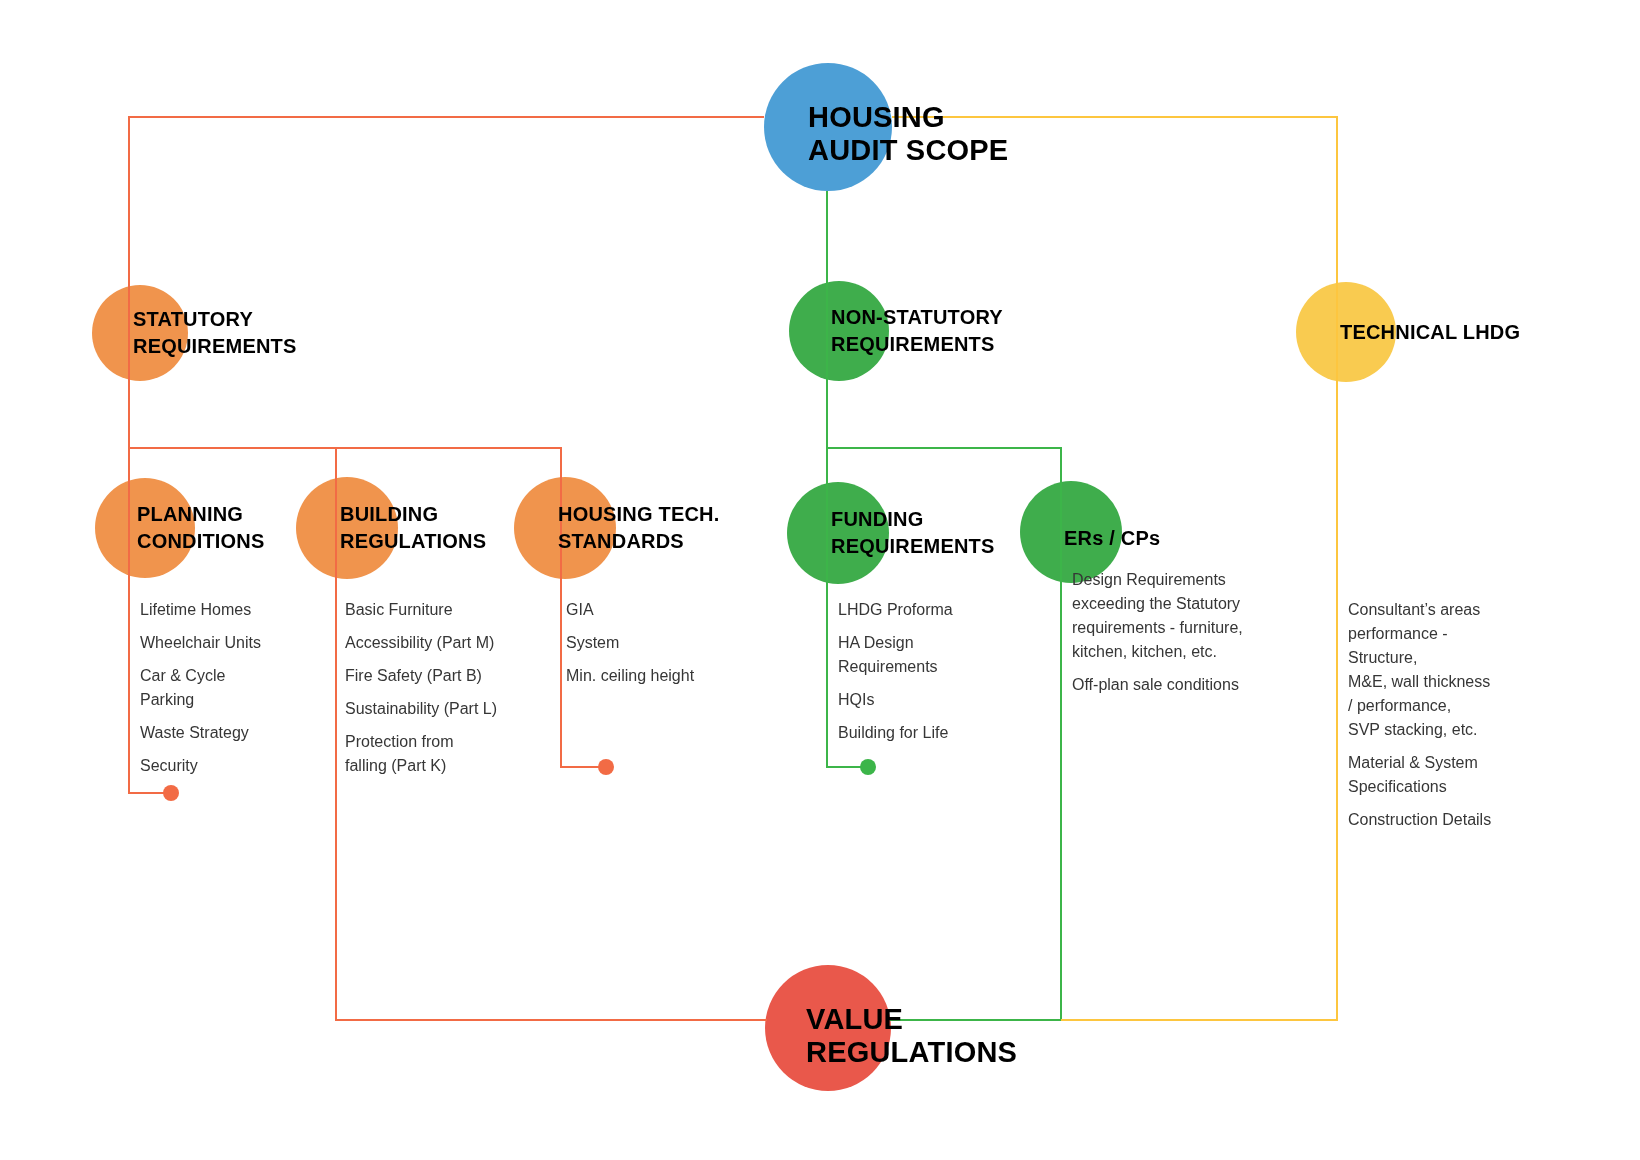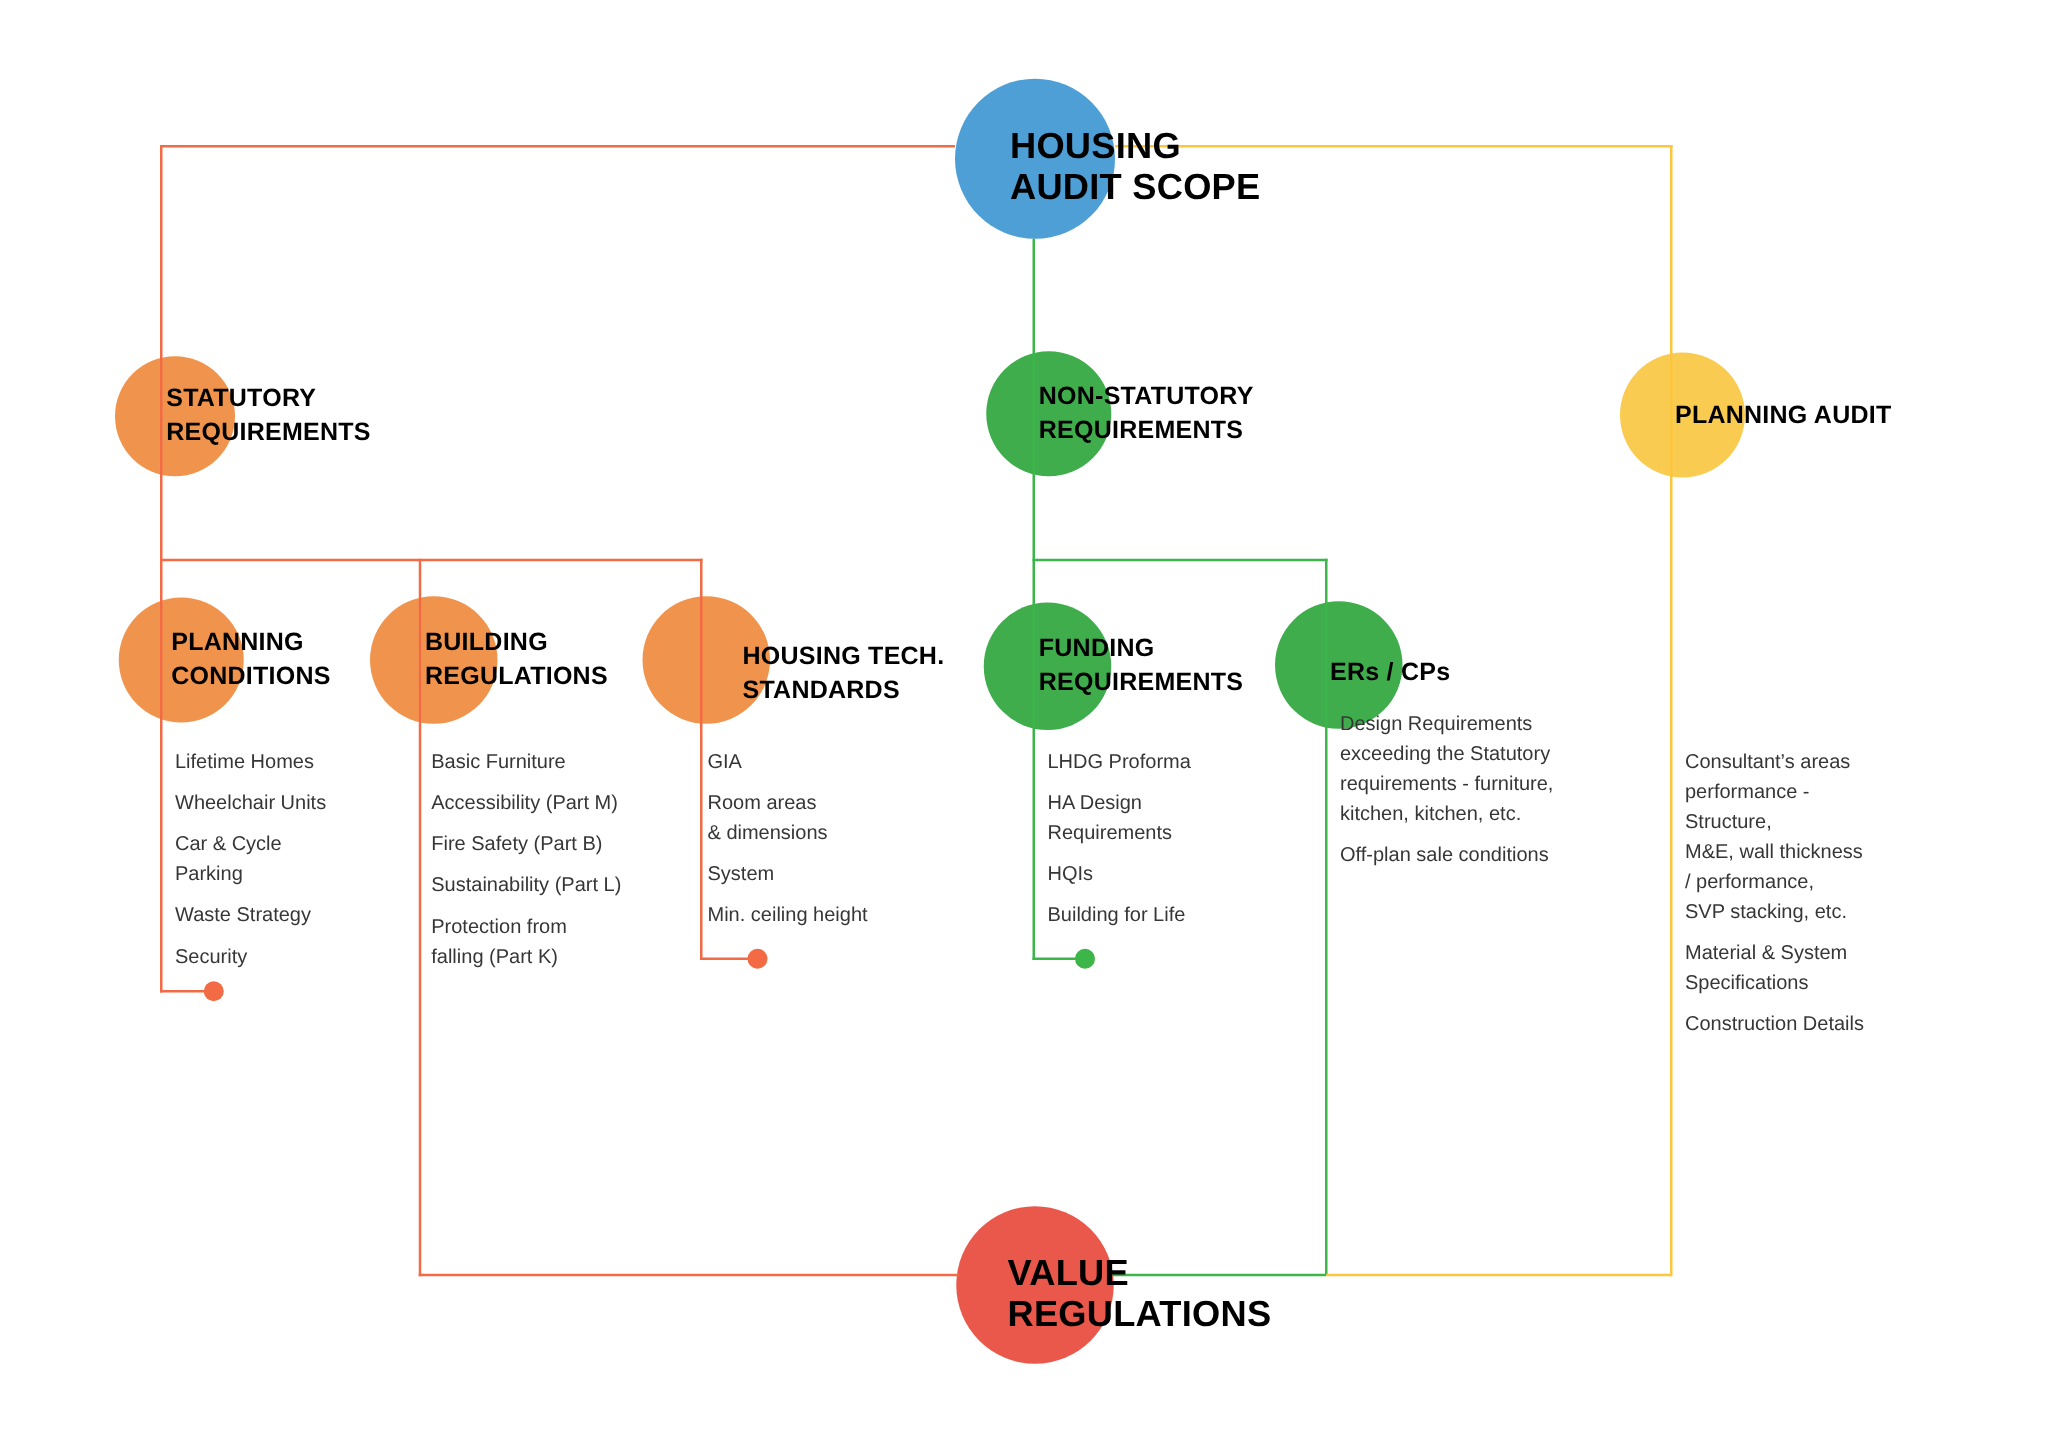--- a/index.html
+++ b/index.html
@@ -71,31 +71,31 @@
   </div>
   <div class="heading" style="left:133px;top:306px;">
     <div>STATUTORY</div>
     <div>REQUIREMENTS</div>
   </div>
   <div class="heading" style="left:831px;top:304px;">
     <div>NON-STATUTORY</div>
     <div>REQUIREMENTS</div>
   </div>
   <div class="heading" style="left:1340px;top:319px;">
-    <div>PLANNING AUDIT</div>
+    <div>TECHNICAL LHDG</div>
   </div>
   <div class="heading" style="left:137px;top:501px;">
     <div>PLANNING</div>
     <div>CONDITIONS</div>
   </div>
   <div class="heading" style="left:340px;top:501px;">
     <div>BUILDING</div>
     <div>REGULATIONS</div>
   </div>
-  <div class="heading" style="left:558px;top:512px;margin-left:36px;">
+  <div class="heading" style="left:558px;top:501px;">
     <div>HOUSING TECH.</div>
     <div>STANDARDS</div>
   </div>
   <div class="heading" style="left:831px;top:506px;">
     <div>FUNDING</div>
     <div>REQUIREMENTS</div>
   </div>
   <div class="heading" style="left:1064px;top:525px;">
     <div>ERs / CPs</div>
   </div>
@@ -138,24 +138,20 @@
     </div>
     <div class="item">
       <div>Protection from</div>
       <div>falling (Part K)</div>
     </div>
   </div>
 
   <div class="list" style="left:566px;top:598px;">
     <div class="item">
       <div>GIA</div>
-    </div>
-    <div class="item">
-      <div>Room areas</div>
-      <div>&amp; dimensions</div>
     </div>
     <div class="item">
       <div>System</div>
     </div>
     <div class="item">
       <div>Min. ceiling height</div>
     </div>
   </div>
 
   <div class="list" style="left:838px;top:598px;">

